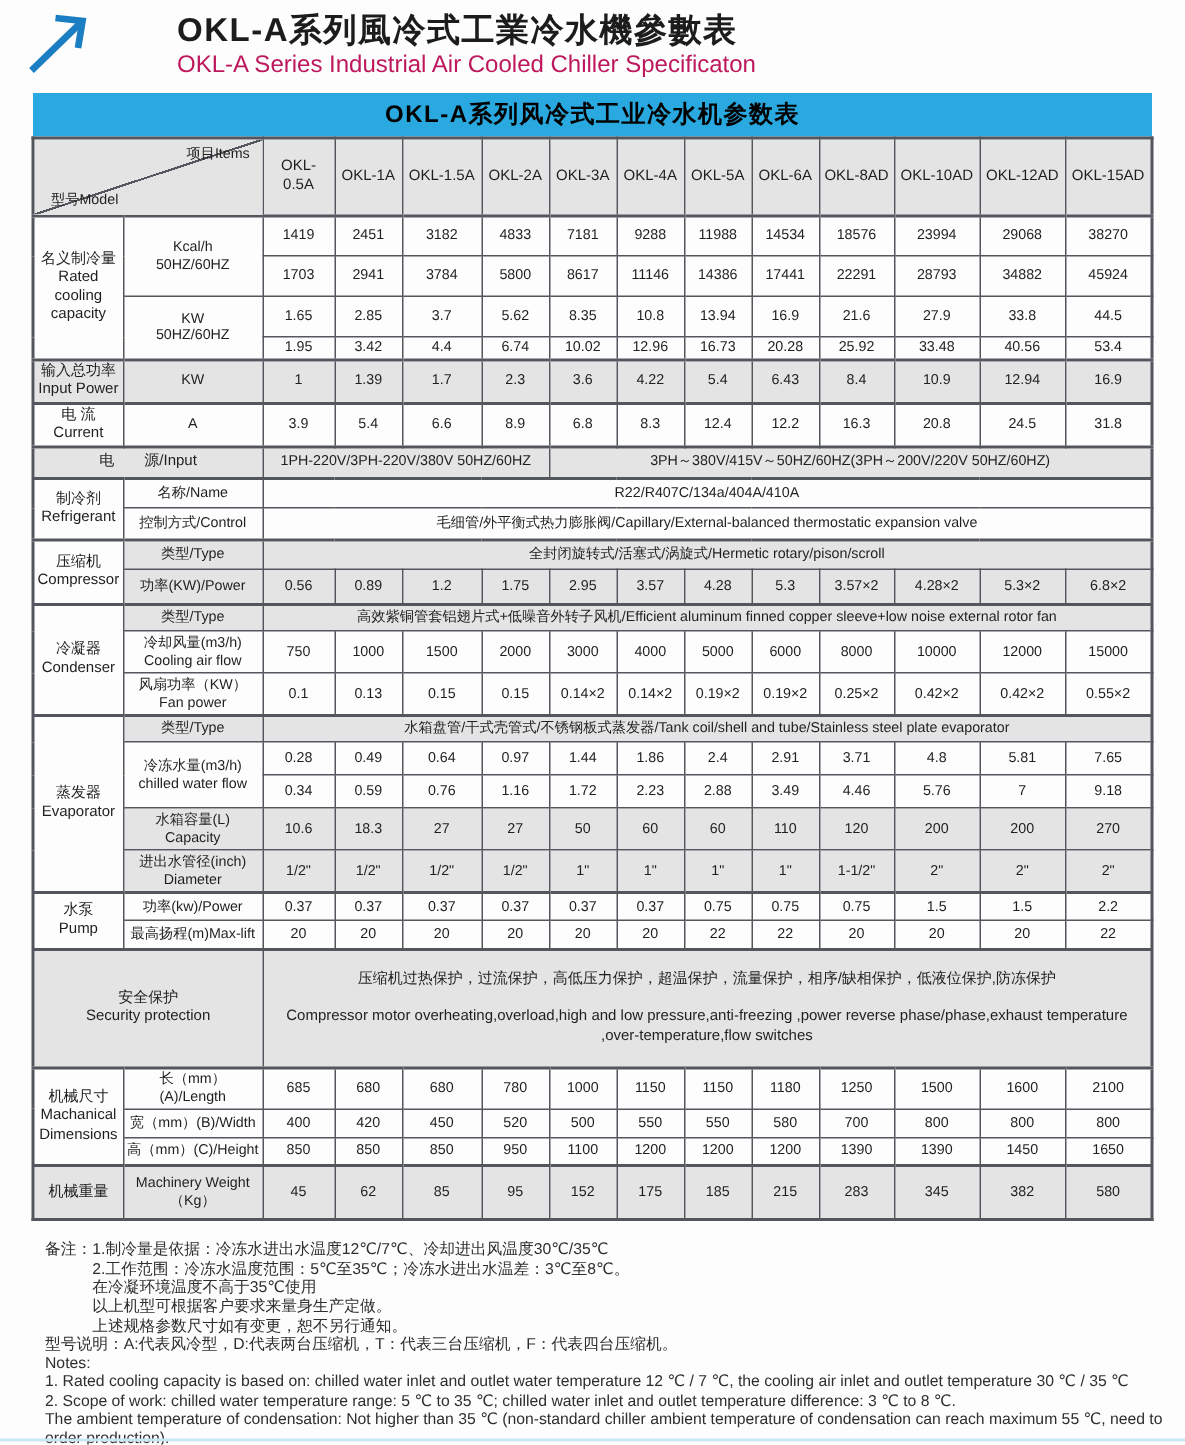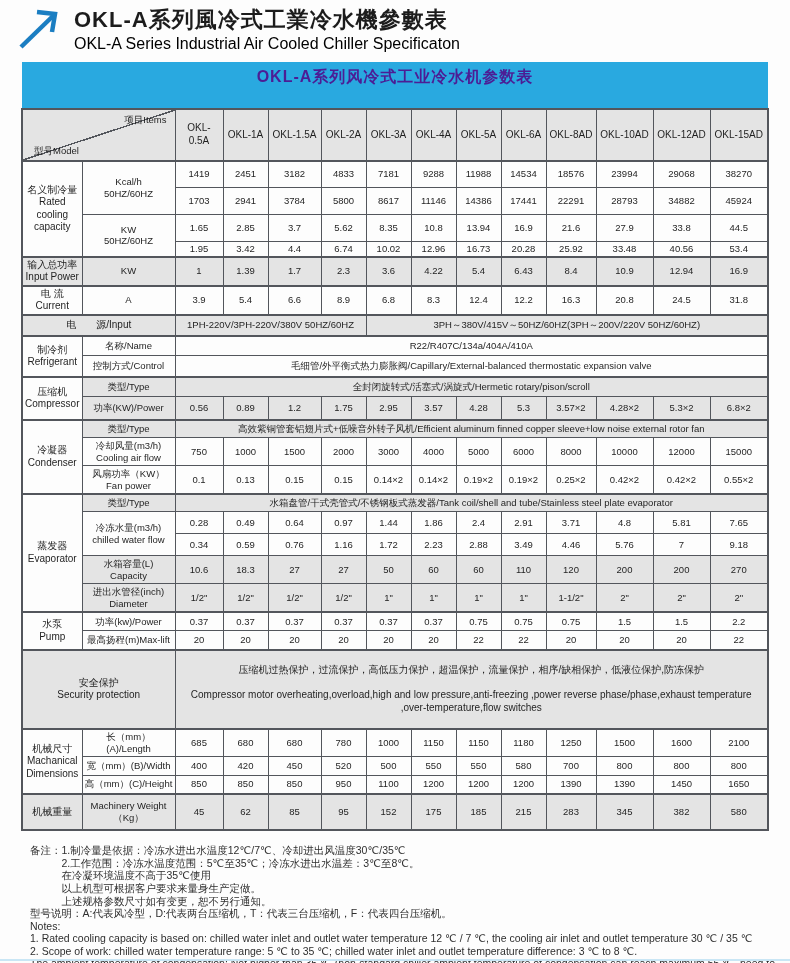--- a/index.html
+++ b/index.html
@@ -11,29 +11,29 @@
   }
   html,body{margin:0;padding:0;}
   body{background:#fff;}
   .page{
     width:790px;height:963px;margin:0 auto;position:relative;
     background:#fdfdfd;color:var(--ink);
     font-family:"Liberation Sans","DejaVu Sans",sans-serif;
     overflow:hidden;
   }
   
-  .hdr{display:flex;align-items:flex-start;padding:6px 0 0 14px;height:52px;}
+  .hdr{display:flex;align-items:flex-start;padding:6px 0 0 14px;height:52px;gap:44px;}
   .logo{width:52px;height:46px;flex:0 0 auto;}
   .titles{margin-left:8px;}
   .title-zh{font-size:22px;font-weight:600;letter-spacing:1px;color:#1c1c1c;line-height:27px;margin:0;}
-  .title-en{font-size:16px;font-weight:400;color:#000000;line-height:21px;margin:0;}
+  .title-en{font-size:16px;font-weight:400;color:#be185d;line-height:21px;margin:0;}
   
   .banner{
-    width:746px;margin:4px auto 0;height:46px;line-height:29px;
-    background:var(--accent);color:#4c1d95;text-align:center;
+    width:746px;margin:4px auto 0;height:29px;line-height:29px;
+    background:var(--accent);color:#000000;text-align:center;
     font-size:16px;font-weight:600;letter-spacing:1px;
   }
   
   table.spec{
     width:746px;margin:0 auto;border-collapse:collapse;table-layout:fixed;
     border:2px solid var(--bd);font-size:9.5px;color:#1f1f1f;
   }
   table.spec td{
     border:1px solid var(--bd);text-align:center;vertical-align:middle;
     padding:1px 2px;line-height:1.25;white-space:pre-line;overflow:hidden;

